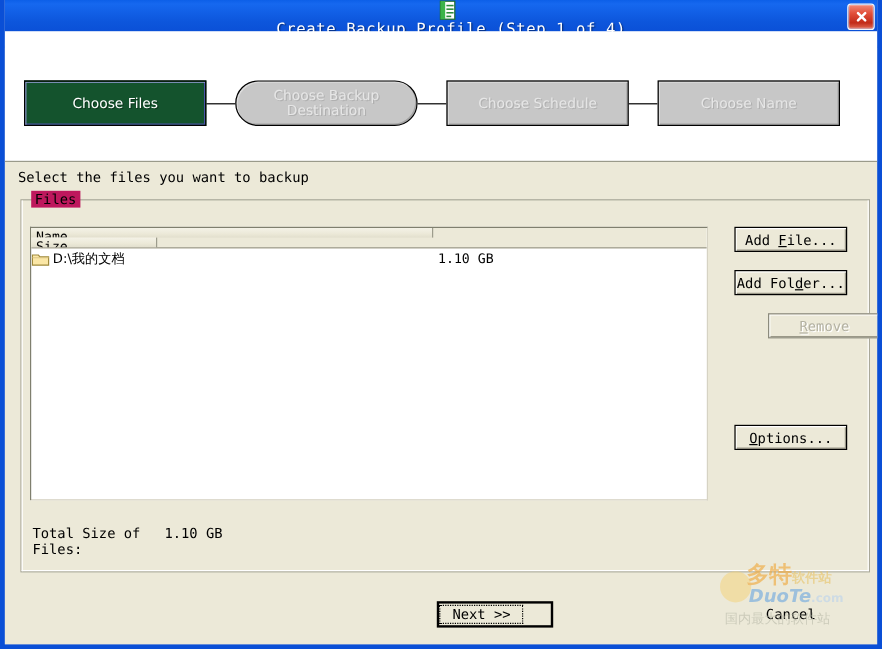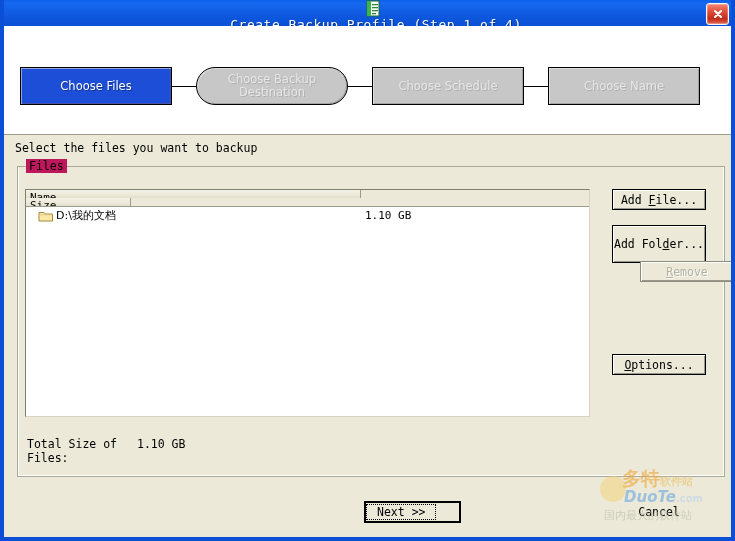--- a/index.html
+++ b/index.html
@@ -95,21 +95,21 @@
     justify-content: center;
     text-align: center;
     font-family: "DejaVu Sans", "Liberation Sans", sans-serif;
     font-size: 11.5px;
     line-height: 13px;
     box-sizing: border-box;
     cursor: pointer;
     padding: 0 4px;
   }
   .step-btn.active {
-    background: #1d4ed8;
+    background: #14532d;
     color: #ffffff;
     text-shadow: 1px 1px 0 rgba(0,0,0,.35);
     box-shadow: inset 1px 1px 0 #9aa3e0, inset -1px -1px 0 #4a55a8;
   }
   .step-btn.inactive {
     background: #c7c7c7;
     color: #e6e6e6;
     text-shadow: 1px 1px 0 #b0b0b0;
     box-shadow: inset 1px 1px 0 #dcdcdc, inset -1px -1px 0 #a3a3a3;
   }
@@ -209,21 +209,21 @@
     cursor: default;
   }
   .lv-td {
     font-size: 11px;
     font-family: "DejaVu Sans Mono", "Liberation Mono", monospace;
     color: #000000;
     line-height: 18px;
     white-space: nowrap;
     overflow: hidden;
   }
-  .lv-td.c0 { width: 335px; display: flex; align-items: center; padding-left: 12px; box-sizing: border-box; }
+  .lv-td.c0 { width: 335px; display: flex; align-items: center; padding-left: 0; box-sizing: border-box; }
   .lv-td.c1 { width: 105px; padding-left: 4px; box-sizing: border-box; }
   .folder-icon { width: 16px; height: 13px; margin-right: 2px; flex: 0 0 auto; }
   .cjk { font-family: "DejaVu Sans", "Liberation Sans", sans-serif; }
 
   
   .btn {
     position: absolute;
     font-family: "DejaVu Sans Mono", "Liberation Mono", monospace;
     font-size: 11.5px;
     color: #000000;
@@ -240,21 +240,21 @@
   .btn.disabled {
     color: #b3b1a2;
     text-shadow: 1px 1px 0 #ffffff;
     border-color: #8c8b7d;
     cursor: default;
     margin-left: 28px;
   }
   .btn .u { text-decoration: underline; }
 
   #btn-add-file   { left: 608px; top: 189px;  width: 94px; height: 21px; }
-  #btn-add-folder { left: 608px; top: 225px;  width: 94px; height: 38px; }
+  #btn-add-folder { left: 608px; top: 225px;  width: 94px; height: 21px; }
   #btn-remove     { left: 608px; top: 261px;  width: 94px; height: 21px; }
   #btn-options    { left: 608px; top: 354px;  width: 94px; height: 21px; }
 
   .total-label {
     position: absolute;
     left: 23px;
     top: 437px;
     width: 110px;
     font-size: 11.5px;
     line-height: 14px;

